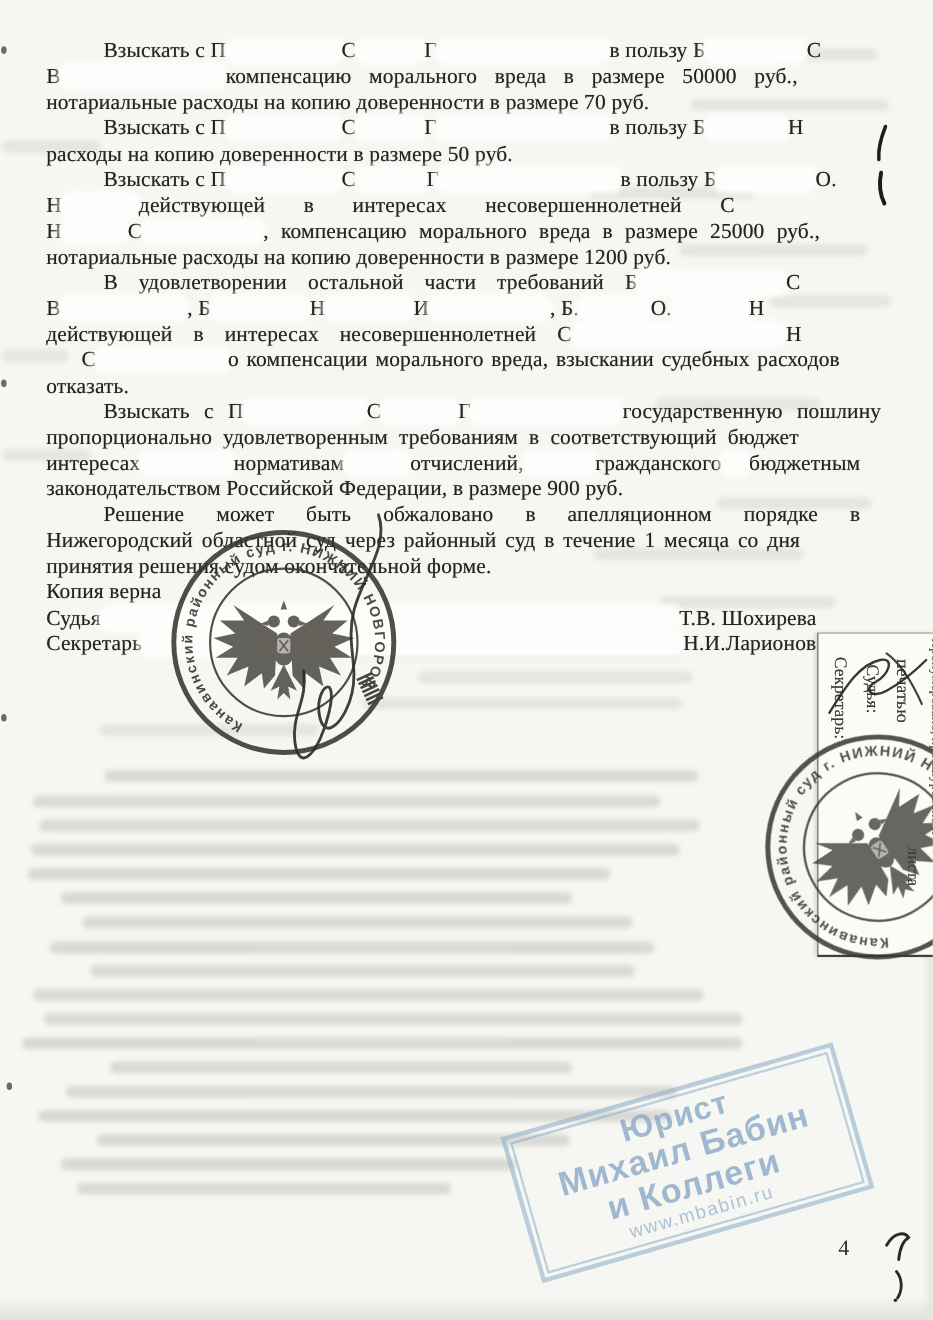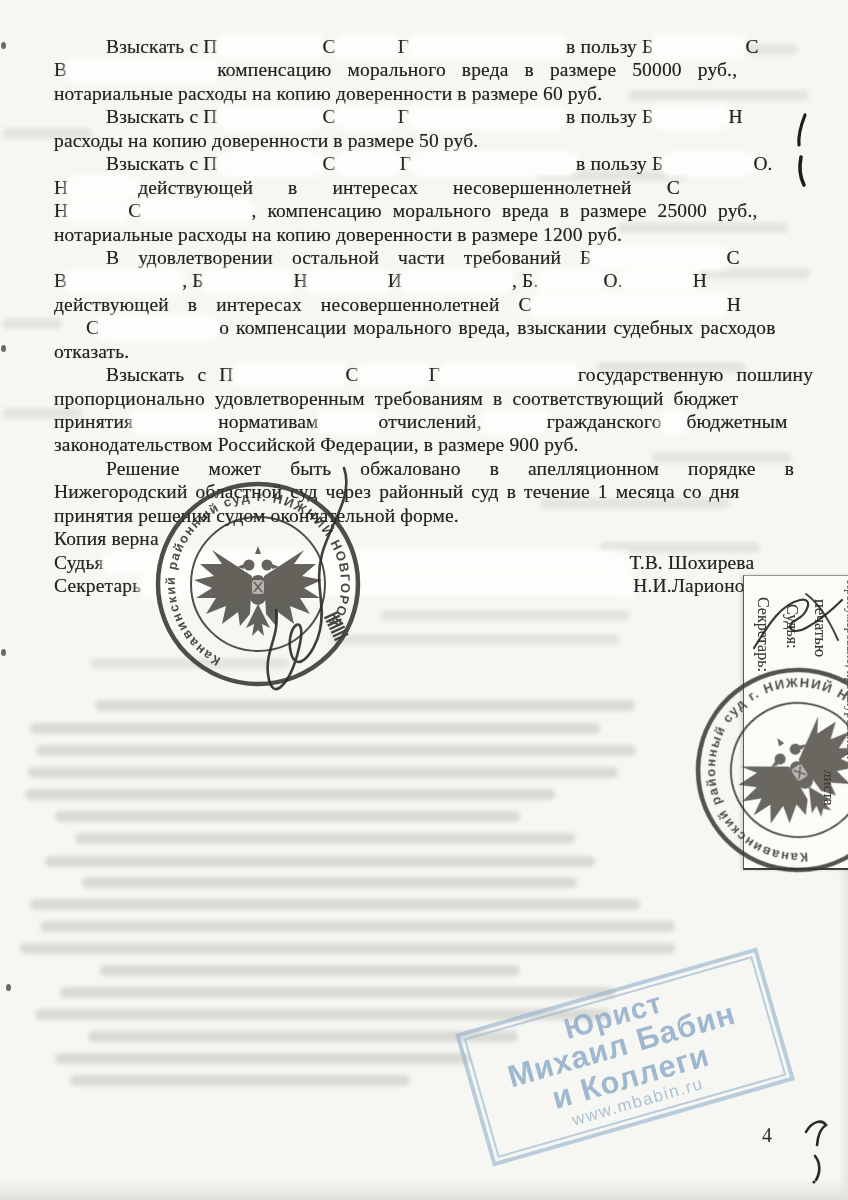--- a/index.html
+++ b/index.html
@@ -18,21 +18,21 @@
 
   
   #ghost-layer{position:absolute;inset:0;z-index:1;}
   .ghost{position:absolute;height:11px;background:#b4b4ac;border-radius:5px;
     filter:blur(2.2px);opacity:.42;}
   .ghost.faint{opacity:.26;}
   .margin-mark{position:absolute;width:5px;height:7px;background:#3c3c38;border-radius:50%;
     opacity:.75;filter:blur(.4px);z-index:7;}
 
   
-  #doc-lines{position:absolute;left:54px;top:36px;width:736px;z-index:2;
+  #doc-lines{position:absolute;left:42px;top:36px;width:736px;z-index:2;
     font-size:19.5px;color:#232321;letter-spacing:.15px;
     text-shadow:0 0 .7px rgba(45,45,42,.55);}
   .line{height:23.45px;white-space:pre;}
   .line .indent{display:inline-block;width:52px;}
   .redact{display:inline-block;height:20px;vertical-align:-4px;border-radius:9px;
     background:#fdfdfb;box-shadow:0 0 6px 3px rgba(253,253,251,.95);}
 
   
   .seal{position:absolute;filter:blur(.35px);}
   #seal-1{left:148px;top:474px;opacity:.88;z-index:3;}
@@ -116,35 +116,35 @@
     <div class="ghost" style="left: 60px; top: 987px; width: 555px;"></div>
     <div class="ghost" style="left: 35px; top: 1009px; width: 575px;"></div>
     <div class="ghost" style="left: 88px; top: 1031px; width: 430px;"></div>
     <div class="ghost" style="left: 55px; top: 1053px; width: 415px;"></div>
     <div class="ghost" style="left: 70px; top: 1075px; width: 340px;"></div>
   </div>
 
 <div id="doc-lines">
     <div class="line"><span class="indent"></span><span>Взыскать с П</span><span class="redact" style="width: 105px;"></span><span>С</span><span class="redact" style="width: 62px;"></span><span>Г</span><span class="redact" style="width: 157px;"></span><span>в пользу Б</span><span class="redact" style="width: 92px;"></span><span>С</span></div>
     <div class="line" style="word-spacing: 11px;"><span>В</span><span class="redact" style="width: 150px;"></span><span>компенсацию морального вреда в размере 50000 руб.,</span></div>
-    <div class="line"><span>нотариальные расходы на копию доверенности в размере 60 руб.</span></div>
+    <div class="line"><span>нотариальные расходы на копию доверенности в размере 70 руб.</span></div>
     <div class="line"><span class="indent"></span><span>Взыскать с П</span><span class="redact" style="width: 105px;"></span><span>С</span><span class="redact" style="width: 62px;"></span><span>Г</span><span class="redact" style="width: 157px;"></span><span>в пользу Б</span><span class="redact" style="width: 75px;"></span><span>Н</span></div>
     <div class="line"><span>расходы на копию доверенности в размере 50 руб.</span></div>
     <div class="line"><span class="indent"></span><span>Взыскать с П</span><span class="redact" style="width: 105px;"></span><span>С</span><span class="redact" style="width: 64px;"></span><span>Г</span><span class="redact" style="width: 165px;"></span><span>в пользу Б</span><span class="redact" style="width: 90px;"></span><span>О.</span></div>
     <div class="line" style="word-spacing: 30px;"><span>Н</span><span class="redact" style="width: 70px;"></span><span>действующей в интересах несовершеннолетней С</span></div>
     <div class="line" style="word-spacing: 6px;"><span>Н</span><span class="redact" style="width: 60px;"></span><span>С</span><span class="redact" style="width: 110px;"></span><span>, компенсацию морального вреда в размере 25000 руб.,</span></div>
     <div class="line"><span>нотариальные расходы на копию доверенности в размере 1200 руб.</span></div>
     <div class="line" style="word-spacing: 14px;"><span class="indent"></span><span>В удовлетворении остальной части требований Б</span><span class="redact" style="width: 135px;"></span><span>С</span></div>
     <div class="line"><span>В</span><span class="redact" style="width: 115px;"></span><span>, Б</span><span class="redact" style="width: 90px;"></span><span>Н</span><span class="redact" style="width: 80px;"></span><span>И</span><span class="redact" style="width: 110px;"></span><span>, Б.</span><span class="redact" style="width: 65px;"></span><span>О.</span><span class="redact" style="width: 70px;"></span><span>Н</span></div>
     <div class="line" style="word-spacing: 14px;"><span>действующей в интересах несовершеннолетней С</span><span class="redact" style="width: 195px;"></span><span>Н</span></div>
     <div class="line" style="word-spacing: 2px; margin-left: 32px;"><span>С</span><span class="redact" style="width: 120px;"></span><span>о компенсации морального вреда, взыскании судебных расходов</span></div>
     <div class="line"><span>отказать.</span></div>
     <div class="line" style="word-spacing: 8px; text-align: center;"><span class="indent"></span><span>Взыскать с П</span><span class="redact" style="width: 112px;"></span><span>С</span><span class="redact" style="width: 70px;"></span><span>Г</span><span class="redact" style="width: 138px;"></span><span>государственную пошлину</span></div>
     <div class="line" style="word-spacing: 5px;"><span>пропорционально удовлетворенным требованиям в соответствующий бюджет</span></div>
-    <div class="line"><span>принятия</span><span class="redact" style="width: 85px;"></span><span>нормативам</span><span class="redact" style="width: 60px;"></span><span>отчислений,</span><span class="redact" style="width: 65px;"></span><span>гражданского</span><span class="redact" style="width: 25px;"></span><span>бюджетным</span></div>
+    <div class="line"><span>интересах</span><span class="redact" style="width: 85px;"></span><span>нормативам</span><span class="redact" style="width: 60px;"></span><span>отчислений,</span><span class="redact" style="width: 65px;"></span><span>гражданского</span><span class="redact" style="width: 25px;"></span><span>бюджетным</span></div>
     <div class="line"><span>законодательством Российской Федерации, в размере 900 руб.</span></div>
     <div class="line" style="word-spacing: 24px;"><span class="indent"></span><span>Решение может быть обжаловано в апелляционном порядке в</span></div>
     <div class="line" style="word-spacing: 3px;"><span>Нижегородский областной суд через районный суд в течение 1 месяца со дня</span></div>
     <div class="line"><span>принятия решения судом окончательной форме.</span></div>
     <div class="line"><span>Копия верна</span></div>
     <div class="line"><span>Судья</span><span class="redact" style="width: 526px;"></span><span>Т.В. Шохирева</span></div>
     <div class="line"><span>Секретарь</span><span class="redact" style="width: 492px;"></span><span>Н.И.Ларионов</span></div>
     <div class="line" style="height: 24px;"></div>
   </div>
 

